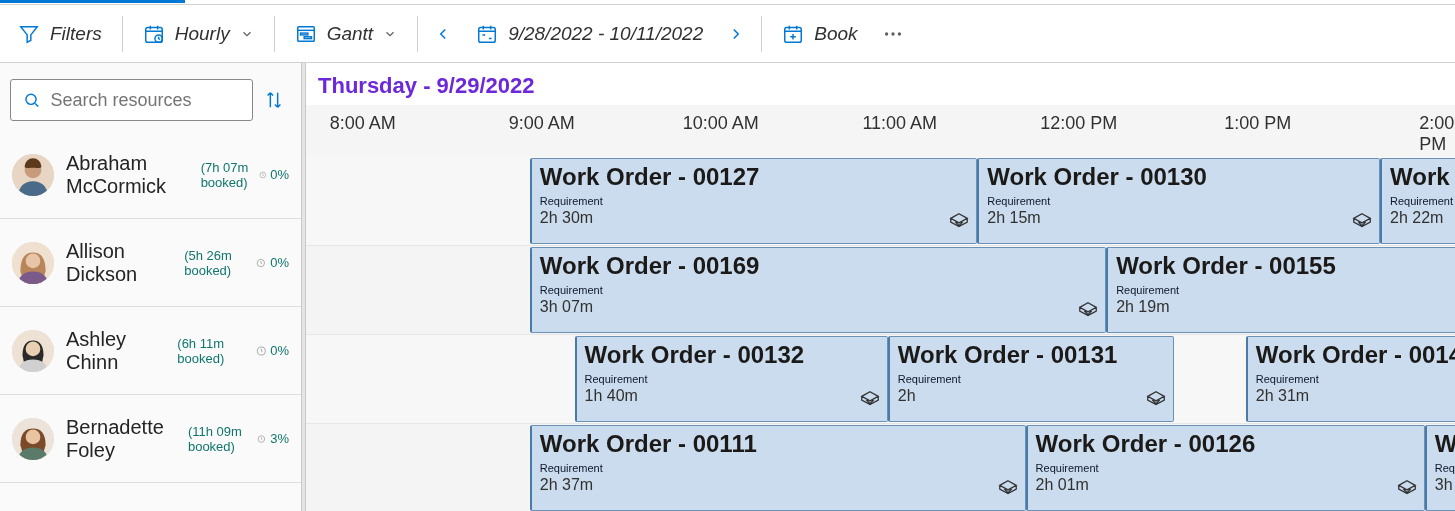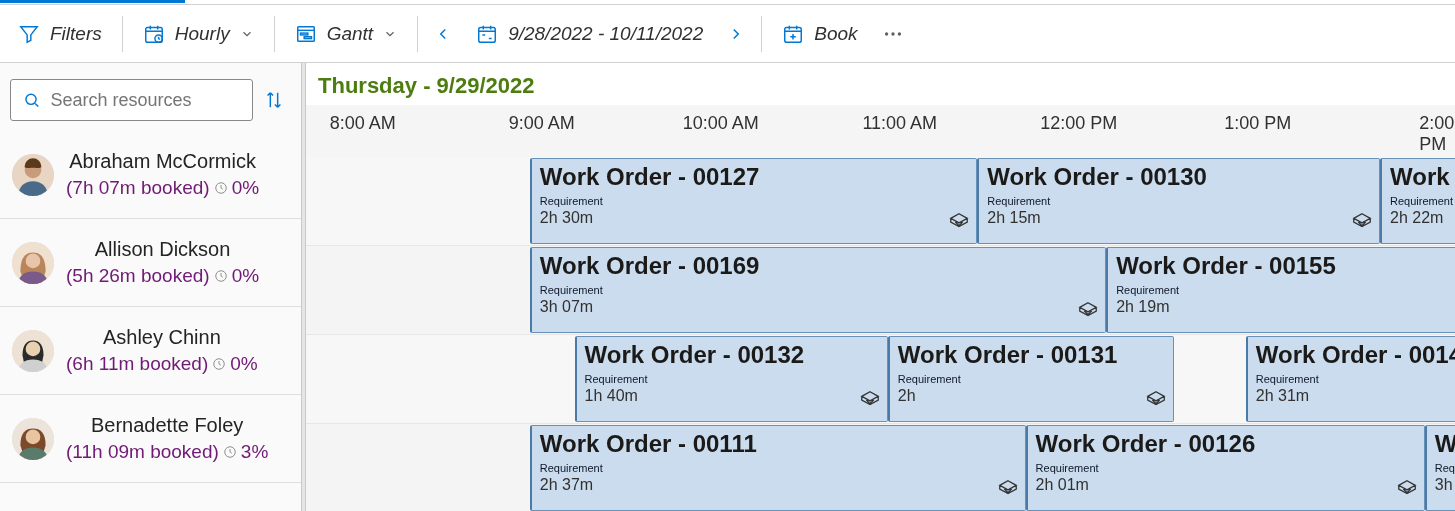--- a/index.html
+++ b/index.html
@@ -17,26 +17,26 @@
   .left { width:302px; border-right:1px solid #c8c8c8; display:flex; flex-direction:column; background:#fafafa; }
   .resizer { width:4px; background:#e5e5e5; border-right:1px solid #c8c8c8; cursor:ew-resize; }
   .search-row { display:flex; align-items:center; gap:4px; padding:16px 10px 10px 10px; }
   .search-box { flex:1; display:flex; align-items:center; border:1px solid #8a8886; border-radius:3px; height:42px; padding:0 12px; gap:10px; background:#fff; }
   .search-box input { border:none; outline:none; font-size:18px; width:100%; color:#555; }
   .sort-btn { width:34px; height:34px; display:flex; align-items:center; justify-content:center; cursor:pointer; }
 
   .res-row { display:flex; align-items:center; padding:10px 12px; border-bottom:1px solid #e1dfdd; gap:12px; min-height:88px; }
   .avatar { width:42px; height:42px; border-radius:50%; flex:0 0 auto; background:#ddd; overflow:hidden; }
   .avatar svg { width:100%; height:100%; display:block; }
-  .res-text { display:flex; flex-direction:column; gap:4px;text-align:center; }
+  .res-text { display:flex; flex-direction:row; gap:16px; }
   .res-name { font-size:20px; color:#242424; }
-  .res-sub { font-size:19px; color:#701a75; display:flex; align-items:center; gap:4px; }
+  .res-sub { font-size:13px; color:#0f766e; display:flex; align-items:center; gap:4px; }
 
   .right { flex:1; position:relative; overflow:hidden; background:#f5f5f5; }
-  .day-header { position:absolute; left:0; top:0; right:0; height:42px; padding:10px 0 0 12px; font-size:22px; font-weight:600; color:#4d7c0f; background:#fff; border-bottom:1px solid transparent; }
+  .day-header { position:absolute; left:0; top:0; right:0; height:42px; padding:10px 0 0 12px; font-size:22px; font-weight:600; color:#6d28d9; background:#fff; border-bottom:1px solid transparent; }
   .time-scale { position:absolute; left:12px; right:0; top:50px; height:40px; }
   .time-tick { position:absolute; top:0; font-size:18px; color:#323130; transform:translateX(-50%); }
   .vline { position:absolute; top:94px; bottom:0; width:1px; background:#d8d8d8; }
 
   .rows { position:absolute; left:0; right:0; top:94px; }
   .row-lane { height:89px; border-bottom:1px solid #e6e6e6; position:relative; }
   .row-lane:nth-child(odd){ background:#f7f7f7; }
   .row-lane:nth-child(even){ background:#f4f4f4; }
 
   .booking { position:absolute; top:1px; bottom:1px; background:#cadced; border:1px solid #6a92b7; border-left:2px solid #4a7aa8; border-radius:2px; padding:4px 8px 4px 8px; overflow:hidden; cursor:pointer; }

